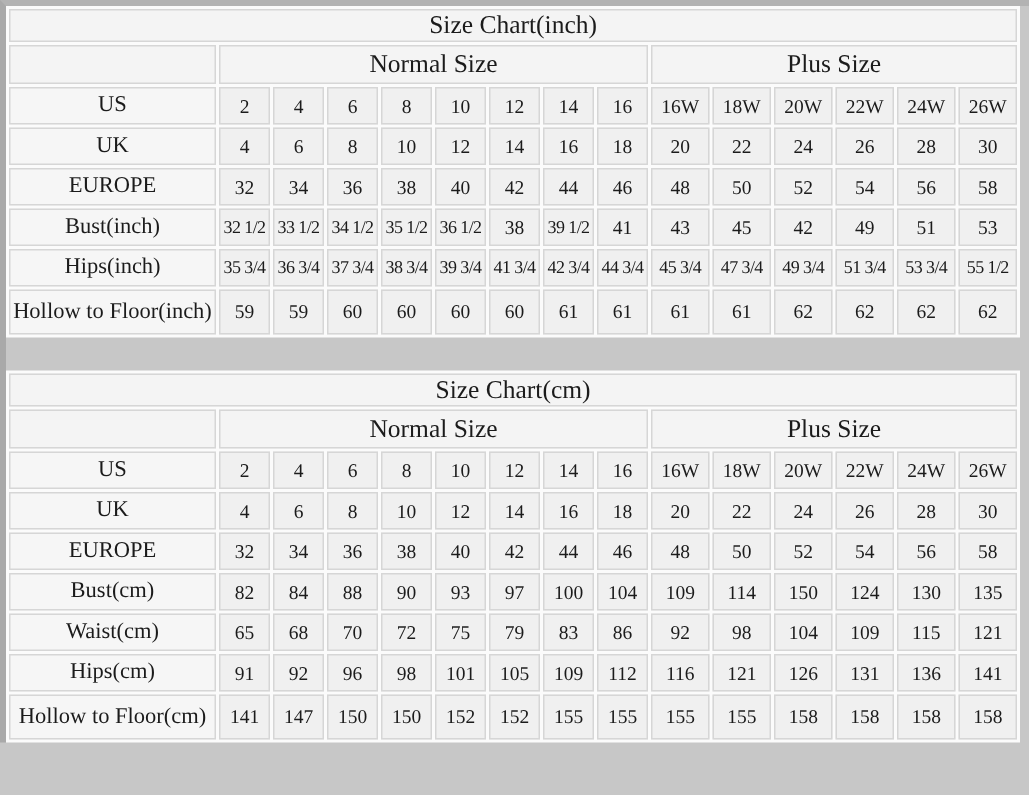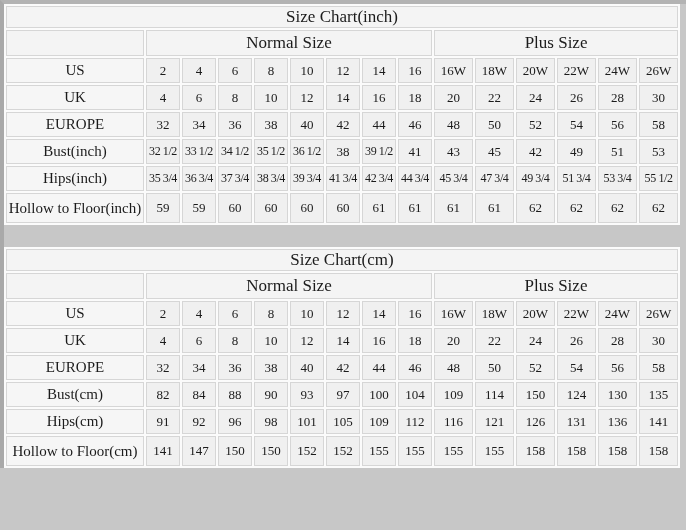--- a/index.html
+++ b/index.html
@@ -272,20 +272,37 @@
           <td class="cell">100</td>
           <td class="cell">104</td>
           <td class="cell">109</td>
           <td class="cell">114</td>
           <td class="cell">150</td>
           <td class="cell">124</td>
           <td class="cell">130</td>
           <td class="cell">135</td>
         </tr>
         <tr>
+          <td class="label">Waist(cm)</td>
+          <td class="cell">65</td>
+          <td class="cell">68</td>
+          <td class="cell">70</td>
+          <td class="cell">72</td>
+          <td class="cell">75</td>
+          <td class="cell">79</td>
+          <td class="cell">83</td>
+          <td class="cell">86</td>
+          <td class="cell">92</td>
+          <td class="cell">98</td>
+          <td class="cell">104</td>
+          <td class="cell">109</td>
+          <td class="cell">115</td>
+          <td class="cell">121</td>
+        </tr>
+        <tr>
           <td class="label">Hips(cm)</td>
           <td class="cell">91</td>
           <td class="cell">92</td>
           <td class="cell">96</td>
           <td class="cell">98</td>
           <td class="cell">101</td>
           <td class="cell">105</td>
           <td class="cell">109</td>
           <td class="cell">112</td>
           <td class="cell">116</td>

